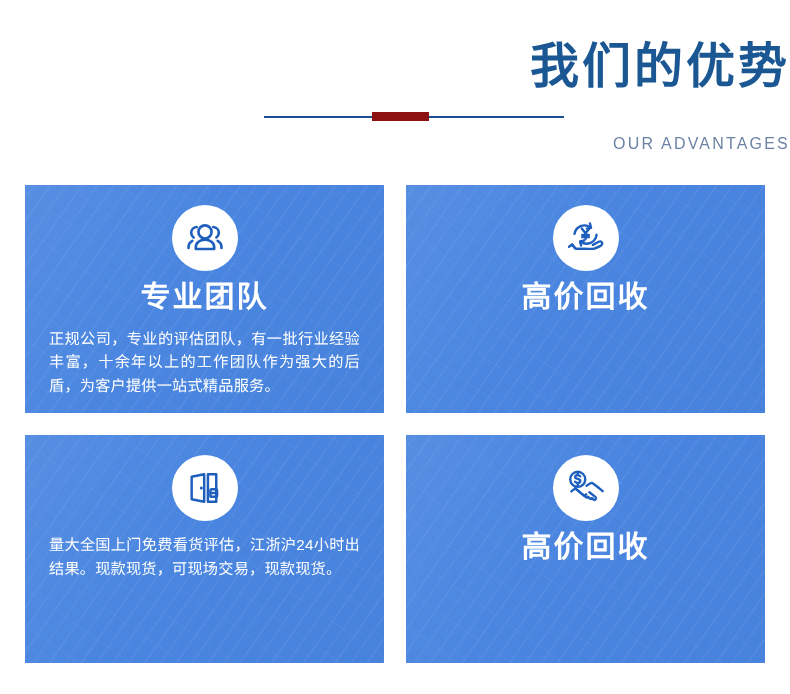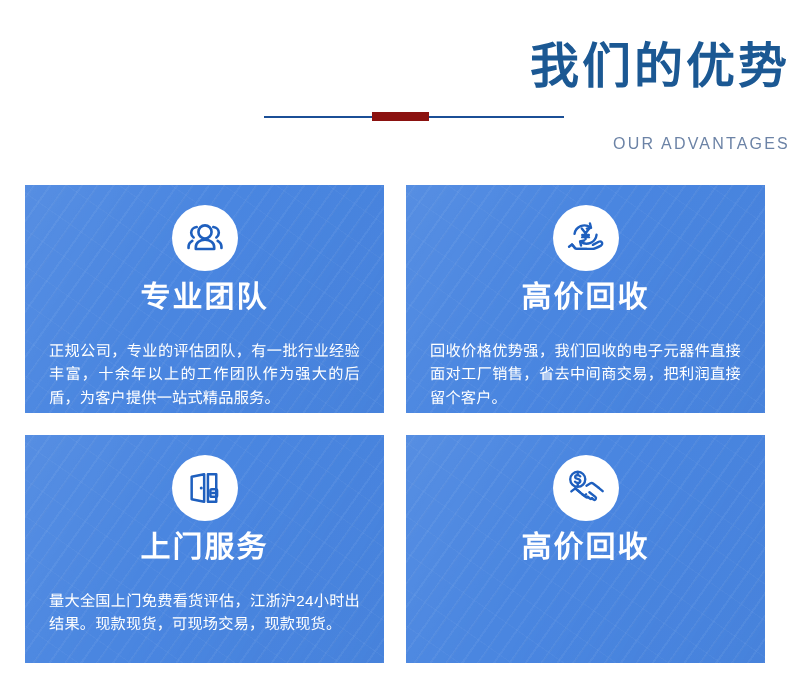--- a/index.html
+++ b/index.html
@@ -145,21 +145,21 @@
   .card-title {
     margin-top: 9px;
     font-size: 30px;
     font-weight: bold;
     letter-spacing: 2px;
     color: #ffffff;
     line-height: 1.15;
   }
 
   .card-desc {
-    margin-top: 24px;
+    margin-top: 12px;
     font-size: 15.2px;
     line-height: 1.55;
     color: #ffffff;
     text-align: justify;
     text-align-last: left;
     letter-spacing: 0.2px;
     width: 100%;
     padding: 0 2px;
   }
 </style>
@@ -218,21 +218,20 @@
               <path d="M19.9 20.6h7.2"></path>
               <path d="M19.9 23.1h7.2"></path>
 
               <path d="M5.5 33.6l3.3-2.6 3.4 4.1"></path>
               <path d="M8.8 31l3.1 3.8c0.6 0.7 1.4 1.1 2.3 1.1h16.7c1.6 0 6.1-1.7 9.4-3.6 1.4-0.8 1.8-2.5 0.9-3.6-0.8-1-2.2-1.2-3.3-0.6l-6.4 3.4"></path>
               <path d="M14.6 35.9h9.9"></path>
             </svg>
           </span>
         </div>
         <div class="card-title">高价回收</div>
-        <div class="card-desc">回收价格优势强，我们回收的电子元器件直接面对工厂销售，省去中间商交易，把利润直接留个客户。</div>
       </div>
     </div>
 
     <div class="card">
       <div class="card-texture"></div>
       <div class="card-inner">
         <div class="icon-circle">
           <span>
             <svg width="40" height="40" viewBox="0 0 48 48" fill="none" stroke="#1e5fbe" stroke-width="3" stroke-linecap="round" stroke-linejoin="round">
 
@@ -240,21 +239,20 @@
 
               <path d="M27.5 7.5h10v33h-10z"></path>
 
               <circle cx="19.5" cy="24" r="1.8" fill="#1e5fbe" stroke="none"></circle>
 
               <rect x="30.5" y="25.5" width="8" height="9" rx="1.6"></rect>
               <path d="M32.6 30h3.8"></path>
             </svg>
           </span>
         </div>
-        <div class="card-title">上门服务</div>
         <div class="card-desc">量大全国上门免费看货评估，江浙沪24小时出结果。现款现货，可现场交易，现款现货。</div>
       </div>
     </div>
 
     <div class="card">
       <div class="card-texture"></div>
       <div class="card-inner">
         <div class="icon-circle">
           <span>
             <svg width="44" height="44" viewBox="0 0 48 48" fill="none" stroke="#1e5fbe" stroke-width="2.6" stroke-linecap="round" stroke-linejoin="round">

